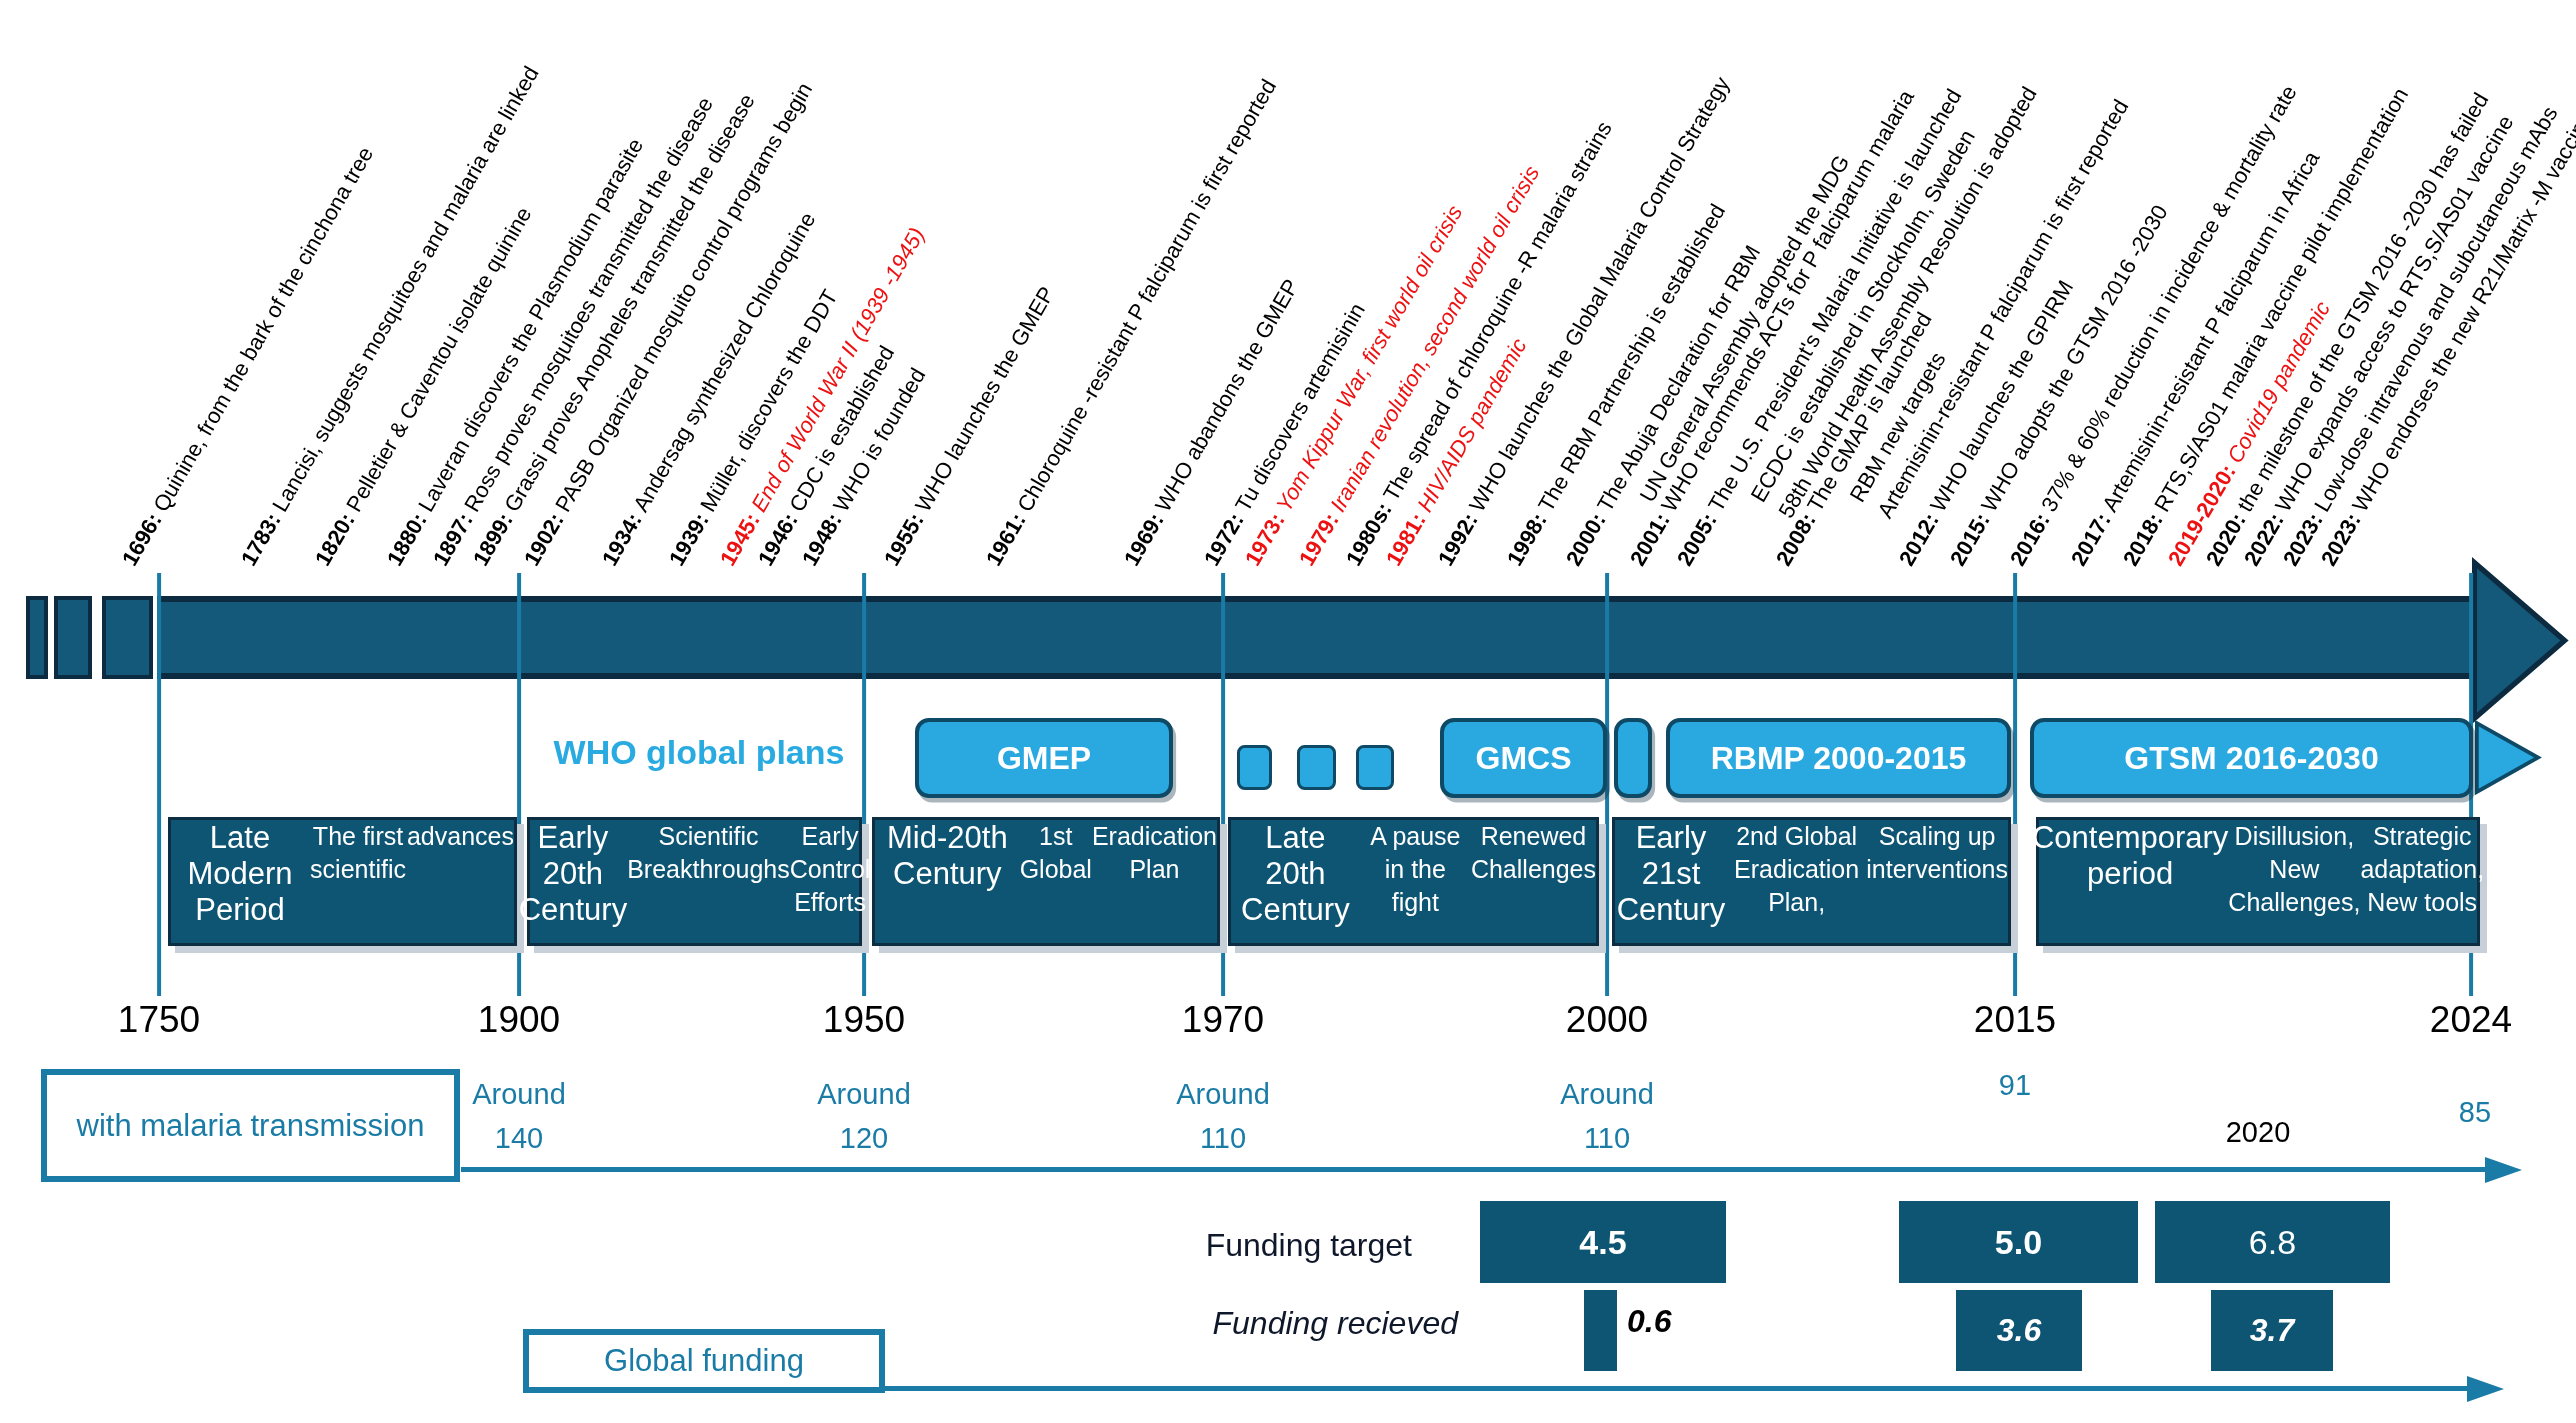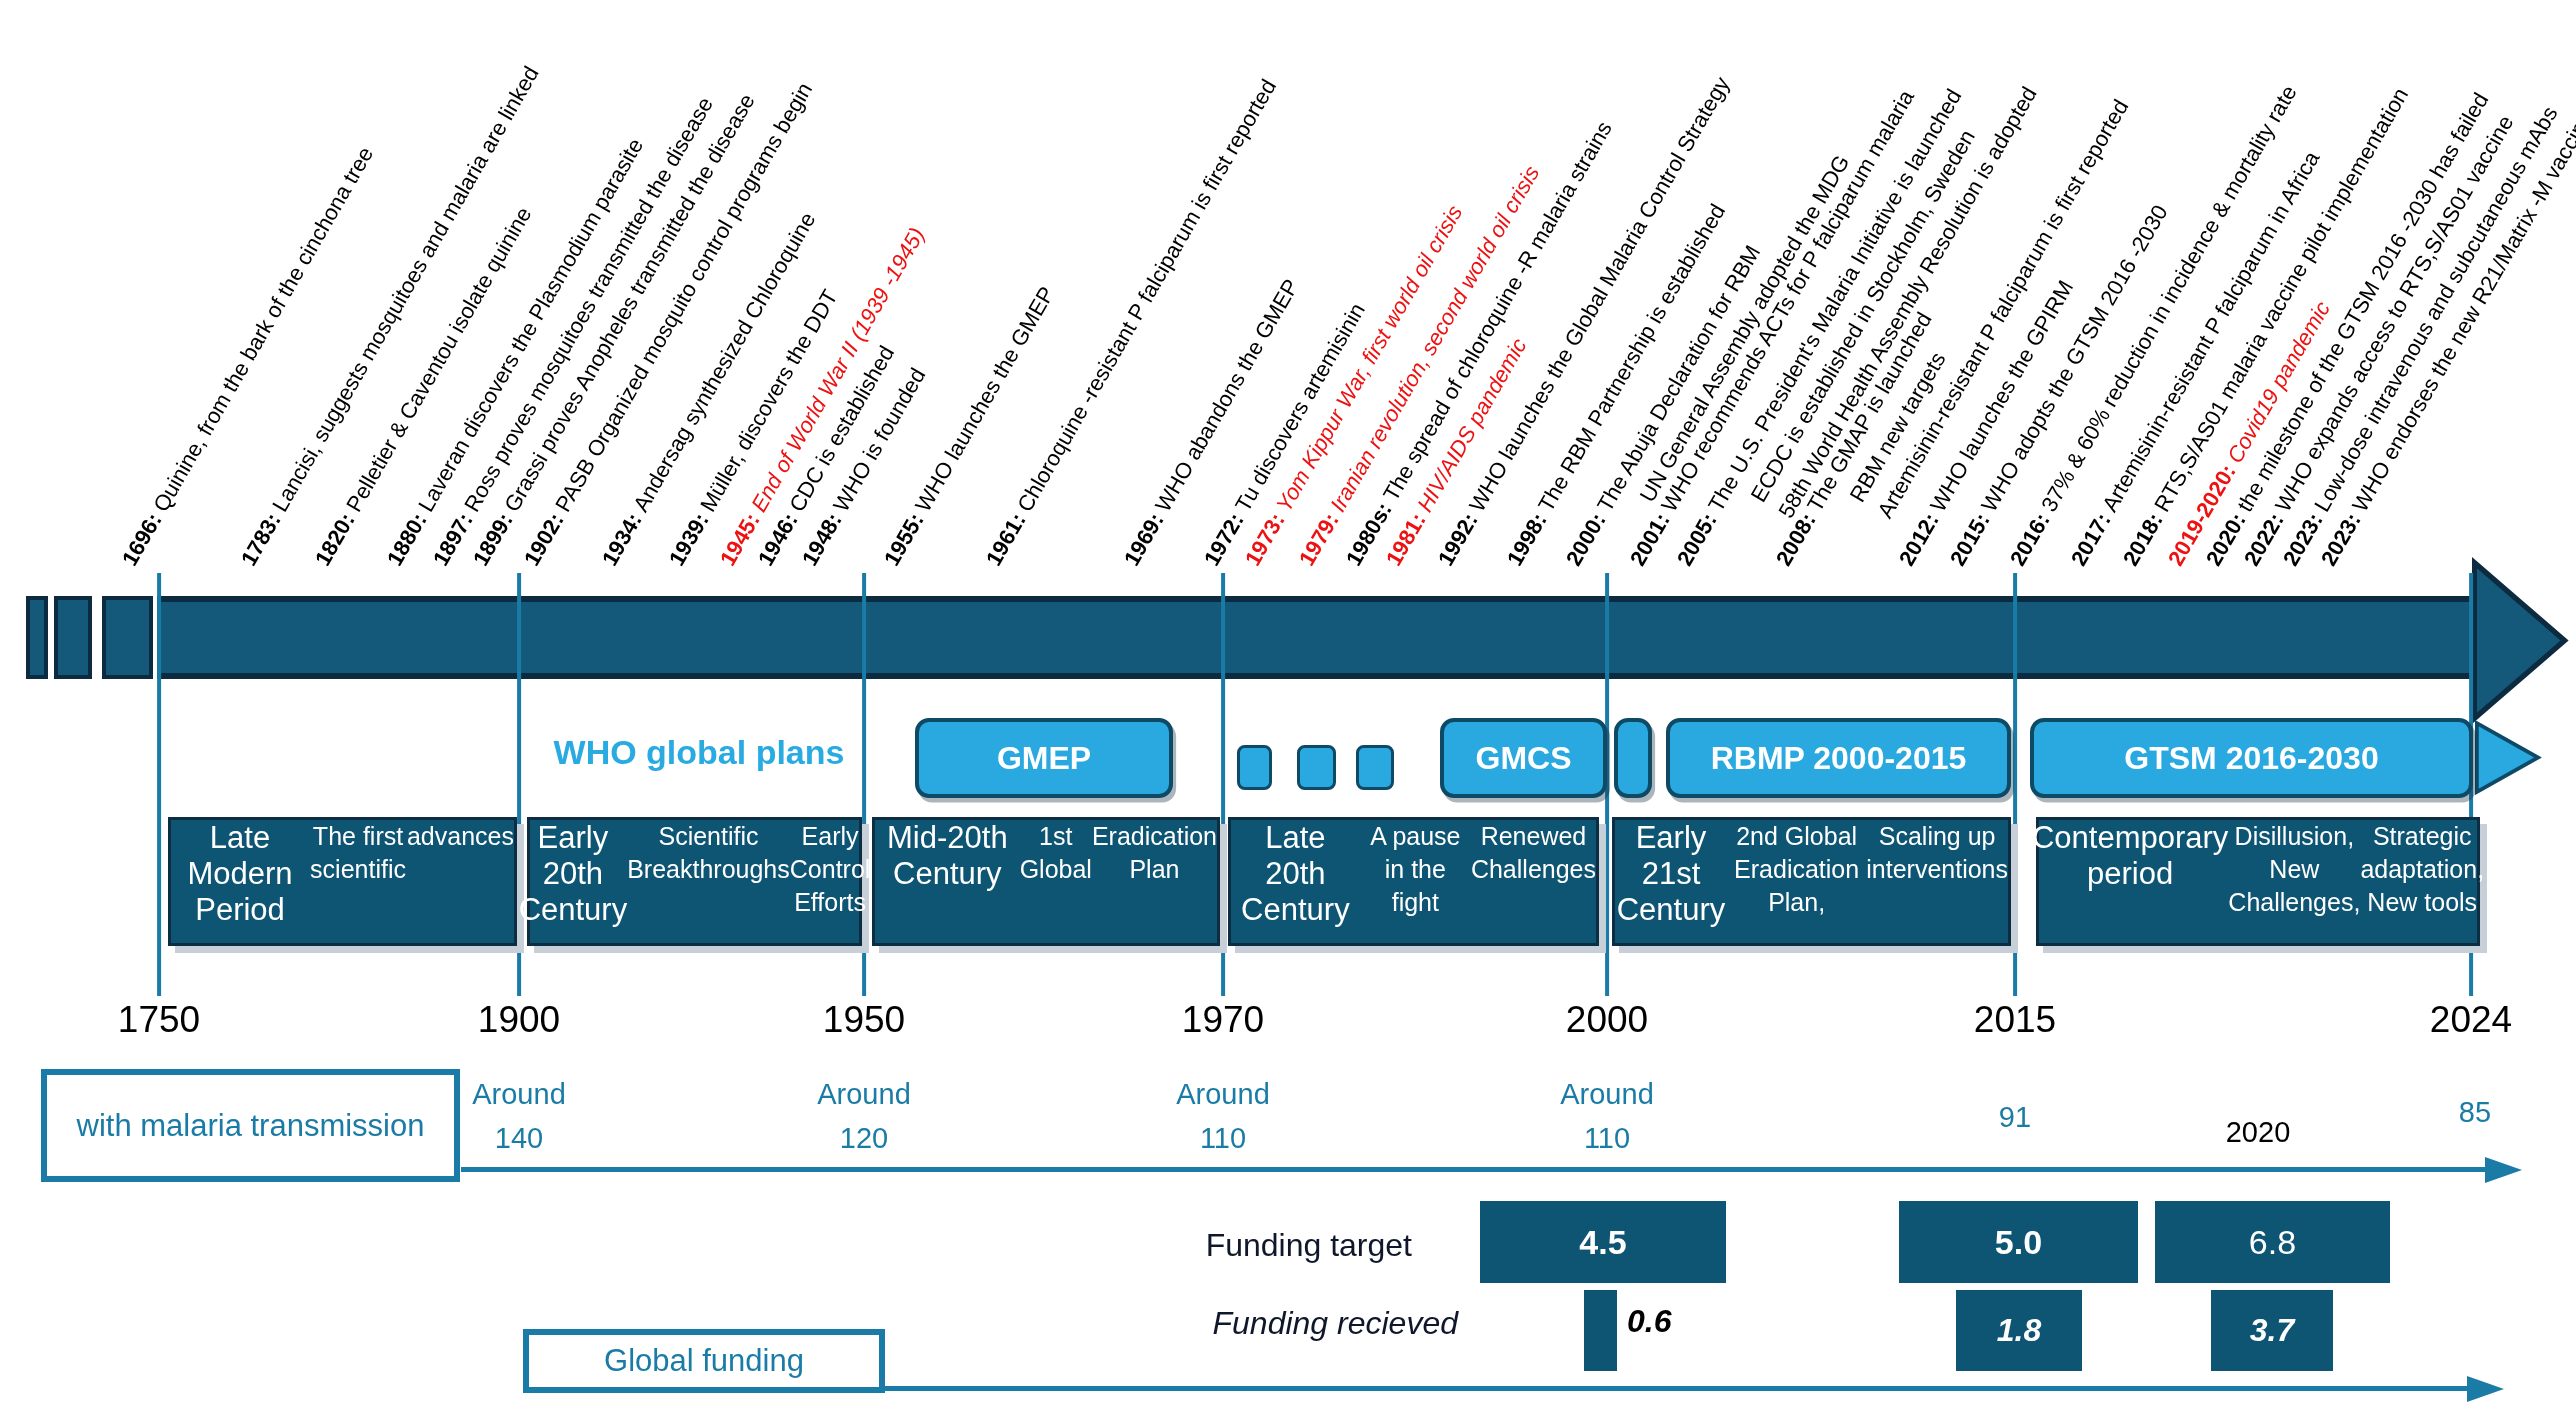--- a/index.html
+++ b/index.html
@@ -267,30 +267,30 @@
       <div>120</div>
     </div>
     <div class="cval" style="left: 1223px; top: 1073px;">
       <div>Around</div>
       <div>110</div>
     </div>
     <div class="cval" style="left: 1607px; top: 1073px;">
       <div>Around</div>
       <div>110</div>
     </div>
-    <div class="cval" style="left: 2015px; top: 1096px;">
+    <div class="cval" style="left: 2015px; top: 1064px;">
       <div>91</div>
     </div>
     <div class="cval black" style="left: 2258px; top: 1111px;">
       <div>2020</div>
     </div>
     <div class="cval" style="left: 2475px; top: 1091px;">
       <div>85</div>
     </div>
     <div class="fbar b" style="left: 1480px; width: 246px; top: 1201px; height: 82px;">4.5</div>
     <div class="fbar b" style="left: 1899px; width: 239px; top: 1201px; height: 82px;">5.0</div>
     <div class="fbar" style="left: 2155px; width: 235px; top: 1201px; height: 82px;">6.8</div>
     <div class="fbar rc" style="left: 1584px; width: 33px; top: 1290px; height: 81px;"></div>
     <div class="fout" style="left: 1627px; top: 1303px;">0.6</div>
-    <div class="fbar rc" style="left: 1956px; width: 126px; top: 1290px; height: 81px;">1.8</div>
+    <div class="fbar rc" style="left: 1956px; width: 126px; top: 1290px; height: 81px;">3.6</div>
     <div class="fbar rc" style="left: 2211px; width: 122px; top: 1290px; height: 81px;">3.7</div>
   </div>
 
 
 </body></html>

